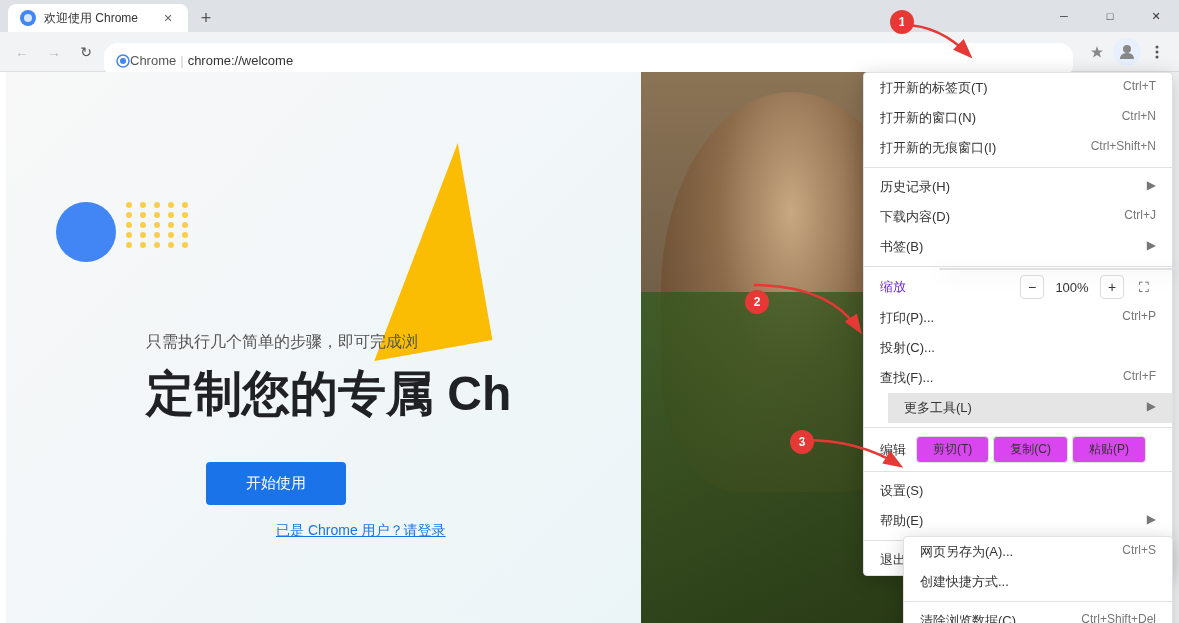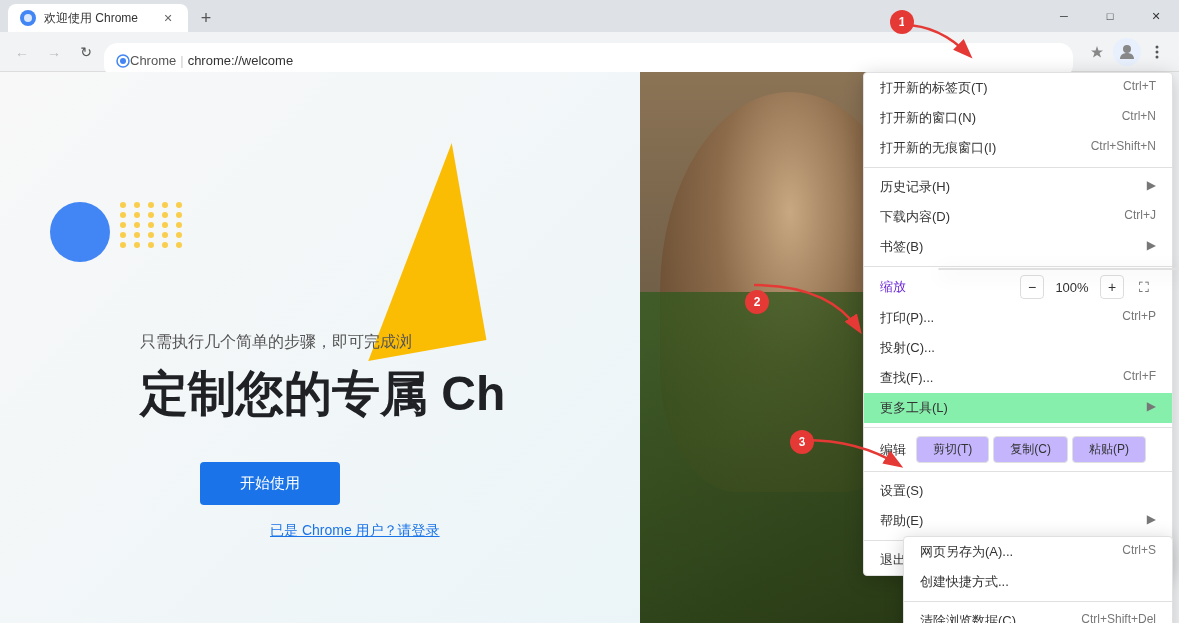--- a/index.html
+++ b/index.html
@@ -149,20 +149,21 @@
       background: #e8f0fe;
     }
 
     
     .page-content {
       position: relative;
       width: 940px;
       height: 551px;
       overflow: hidden;
       background: linear-gradient(135deg, #f8f8f8 0%, #e8f4f8 100%);
+      margin-left: 6px;
     }
 
     
     .deco-circle {
       position: absolute;
       width: 60px;
       height: 60px;
       border-radius: 50%;
       background: #4285f4;
       top: 130px;
@@ -389,41 +390,42 @@
       padding: 4px 8px;
       color: #333;
     }
     .edit-btn {
       padding: 4px 16px;
       border: 1px solid #e0e0e0;
       border-radius: 4px;
       cursor: pointer;
       font-size: 12px;
       color: #333;
-      background: #c4b5fd;
+      background: #d946ef;
       margin: 0 2px;
     }
 
     
     .sub-dropdown {
       position: absolute;
       top: 72px;
       right: -2px;
       width: 260px;
       background: #fff;
       border: 1px solid #e0e0e0;
       box-shadow: 0 4px 20px rgba(0,0,0,0.2);
       border-radius: 4px;
       z-index: 60;
       font-size: 13px;
     }
 
     
     .menu-item.highlighted {
-      background: #86efac;
+      background: #e5e5e5;
+      margin-left: 24px;
     }
   </style>
 </head>
 <body>
 
 <div class="browser-window">
 
   <div class="title-bar">
     <div class="tab-bar">
       <div class="tab-active">

